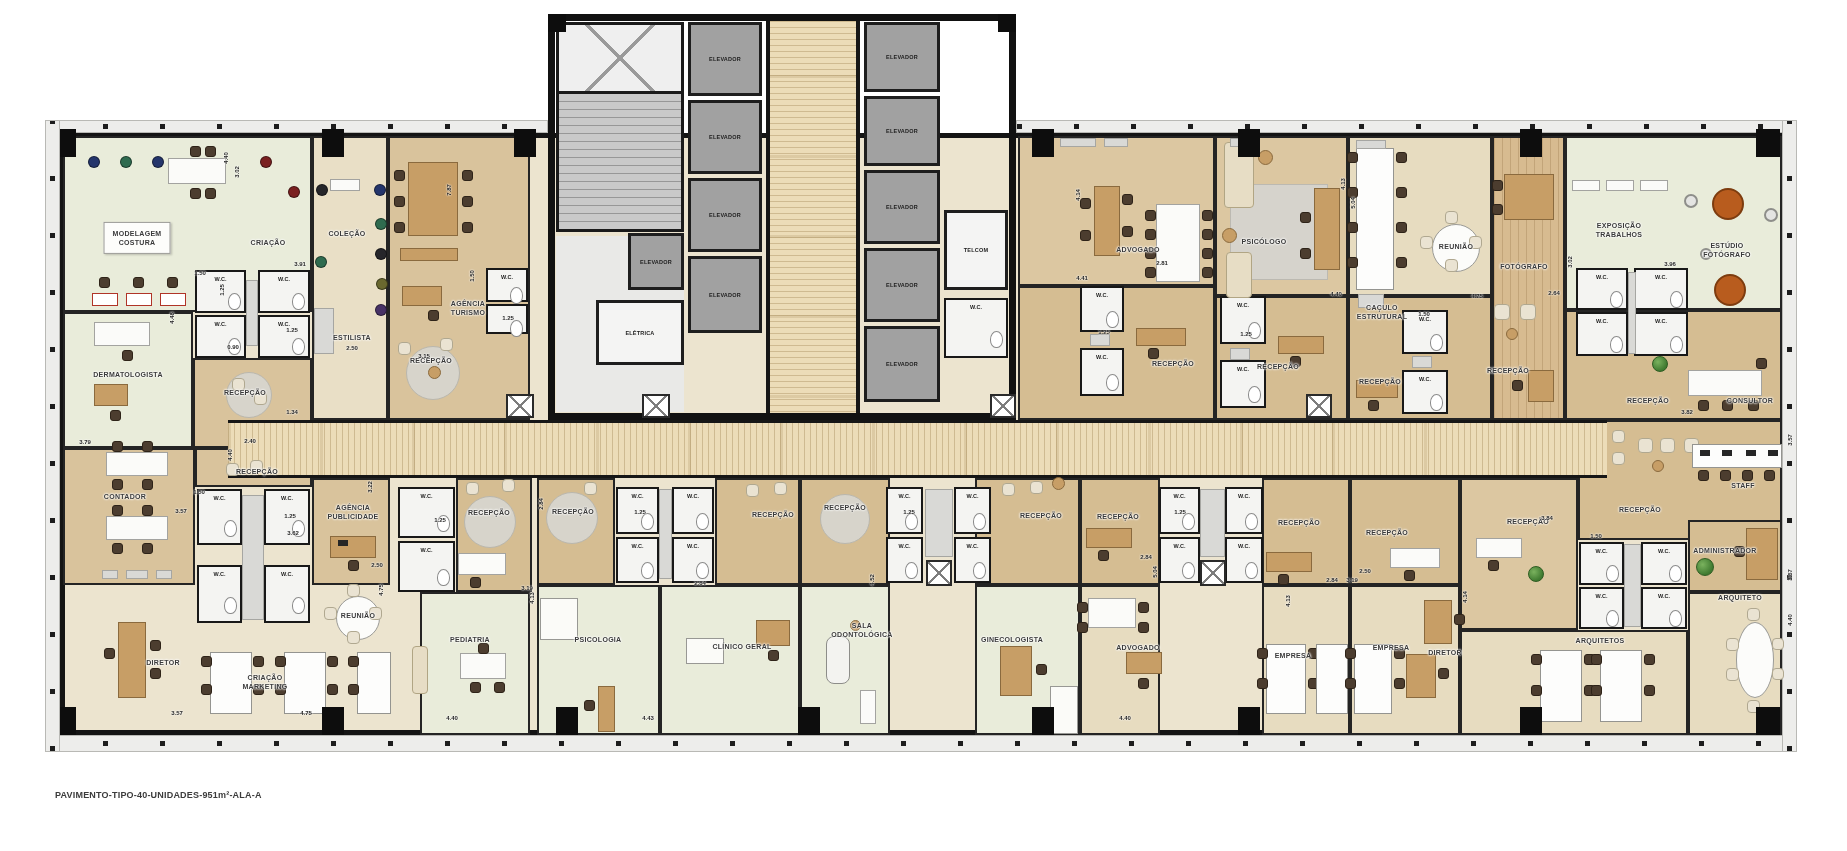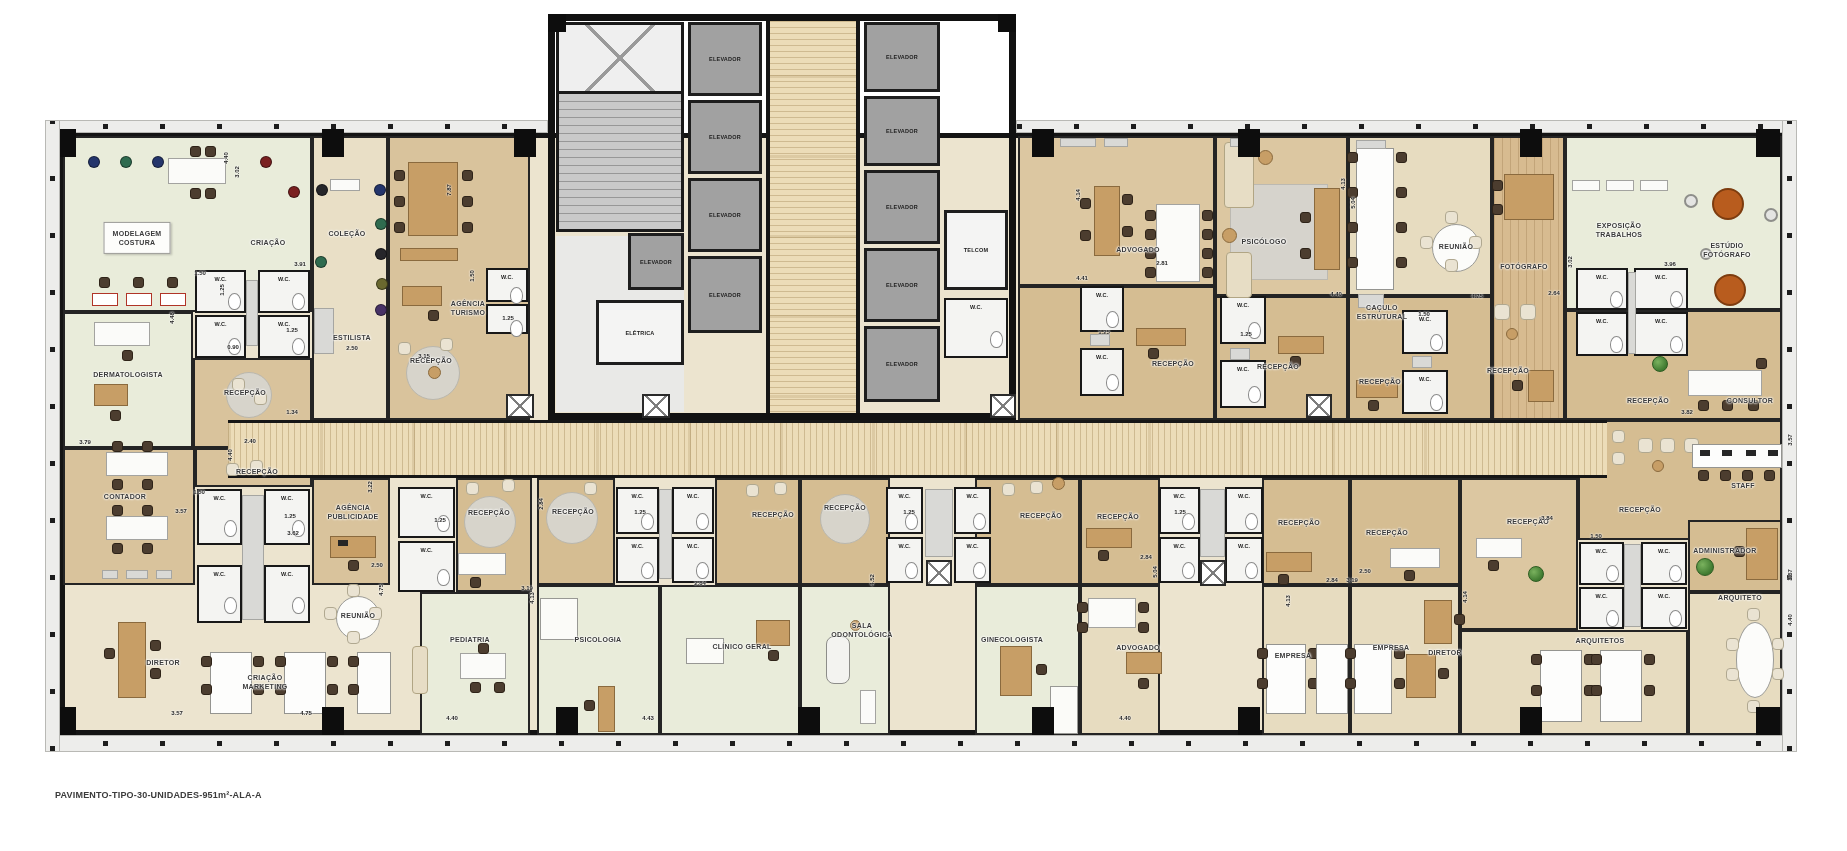--- a/index.html
+++ b/index.html
@@ -80,21 +80,21 @@
   <div class="abs slab" style="left:60px;top:133px;width:1722px;height:602px;"></div>
 
   <div class="abs corev" style="left:766px;top:20px;width:94px;height:458px;"></div>
   <div class="abs coreframe" style="left:548px;top:14px;width:468px;height:406px;"></div>
   <div class="abs lobby" style="left:556px;top:236px;width:128px;height:176px;"></div>
   <div class="abs stairtop" style="left:556px;top:22px;width:128px;height:72px;"></div>
   <div class="abs stair" style="left:556px;top:90px;width:128px;height:142px;"></div>
 
   <div id="layers"></div>
 
-  <div id="caption" class="abs" style="left:55px;top:790px;">PAVIMENTO-TIPO-30-UNIDADES-951m²-ALA-A</div>
+  <div id="caption" class="abs" style="left:55px;top:790px;">PAVIMENTO-TIPO-40-UNIDADES-951m²-ALA-A</div>
 <div class="abs z" style="left: 63px; top: 136px; width: 249px; height: 176px; background: rgb(233, 236, 218);"></div>
     <div class="abs z" style="left: 63px; top: 312px; width: 130px; height: 136px; background: rgb(233, 236, 218);"></div>
     <div class="abs z" style="left: 193px; top: 358px; width: 119px; height: 90px; background: rgb(217, 195, 156);"></div>
     <div class="abs z" style="left: 312px; top: 136px; width: 76px; height: 284px; background: rgb(233, 223, 198);"></div>
     <div class="abs z" style="left: 388px; top: 136px; width: 142px; height: 284px; background: rgb(217, 195, 156);"></div>
     <div class="abs z" style="left: 1018px; top: 136px; width: 197px; height: 150px; background: rgb(220, 199, 161);"></div>
     <div class="abs z" style="left: 1018px; top: 286px; width: 197px; height: 134px; background: rgb(213, 189, 146);"></div>
     <div class="abs z" style="left: 1215px; top: 136px; width: 133px; height: 160px; background: rgb(220, 199, 161);"></div>
     <div class="abs z" style="left: 1215px; top: 296px; width: 133px; height: 124px; background: rgb(213, 189, 146);"></div>
     <div class="abs z" style="left: 1348px; top: 136px; width: 144px; height: 160px; background: rgb(231, 220, 192);"></div>

